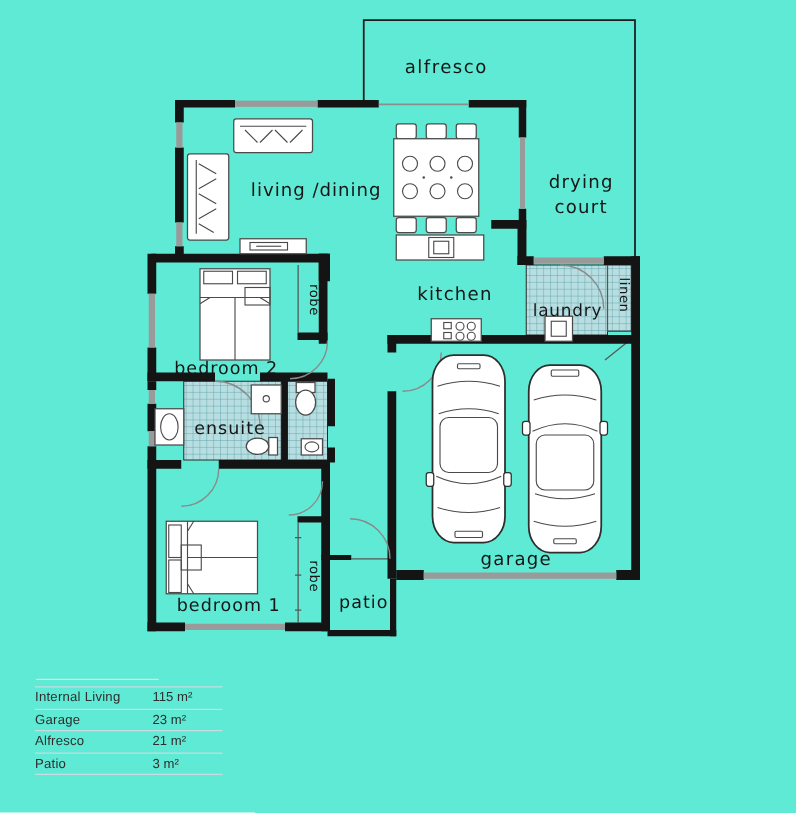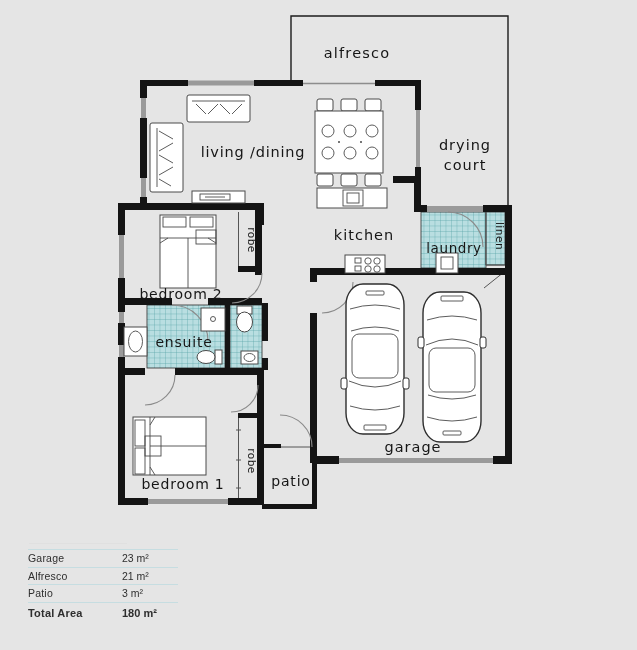--- a/index.html
+++ b/index.html
@@ -1,16 +1,16 @@
 <!DOCTYPE html>
 <html><head>
 <meta charset="utf-8">
 <style>
   html,body{margin:0;padding:0;background:#fff;}
-  #stage{position:relative;width:637px;height:650px;background:#e5e5e5;overflow:hidden;}
+  #stage{position:relative;width:637px;height:650px;background:#5eead4;overflow:hidden;}
   svg{position:absolute;left:0;top:0;}
   .w{fill:#141414;}
   .win{fill:#9a9a9a;}
   .thin{stroke:#1c1c1c;stroke-width:1.4;fill:none;}
   .hair{stroke:#555;stroke-width:1;fill:none;}
   .f{fill:#ffffff;stroke:#4a4a4a;stroke-width:1;}
   .fl{stroke:#4a4a4a;stroke-width:0.9;fill:none;}
   .arc{stroke:#8a8a8a;stroke-width:1.1;fill:none;}
   .tile{fill:url(#tiles);stroke:#2b2b2b;stroke-width:0.8;}
   .lab{font-family:"DejaVu Sans",sans-serif;fill:#161616;}
@@ -249,29 +249,29 @@
     <text class="lab" x="248" y="461" font-size="10.5" letter-spacing="0.5" text-anchor="middle" transform="rotate(90 248 461)">robe</text>
     <text class="lab" x="291" y="486" font-size="14" letter-spacing="0.8" text-anchor="middle">patio</text>
     <text class="lab" x="413" y="452" font-size="14.5" letter-spacing="1" text-anchor="middle">garage</text>
   </g>
 </svg>
 
 <div class="faint"></div>
 
 <div class="areas">
   <div class="row">
+    <span class="lbl">Internal Living</span>
+    <span class="val">115 m²</span>
+  </div>
+  <div class="row">
     <span class="lbl">Garage</span>
     <span class="val">23 m²</span>
   </div>
   <div class="row">
     <span class="lbl">Alfresco</span>
     <span class="val">21 m²</span>
   </div>
   <div class="row">
     <span class="lbl">Patio</span>
     <span class="val">3 m²</span>
   </div>
-  <div class="row total">
-    <span class="lbl">Total Area</span>
-    <span class="val">180 m²</span>
-  </div>
 </div>
 </div>
 
 </body></html>

